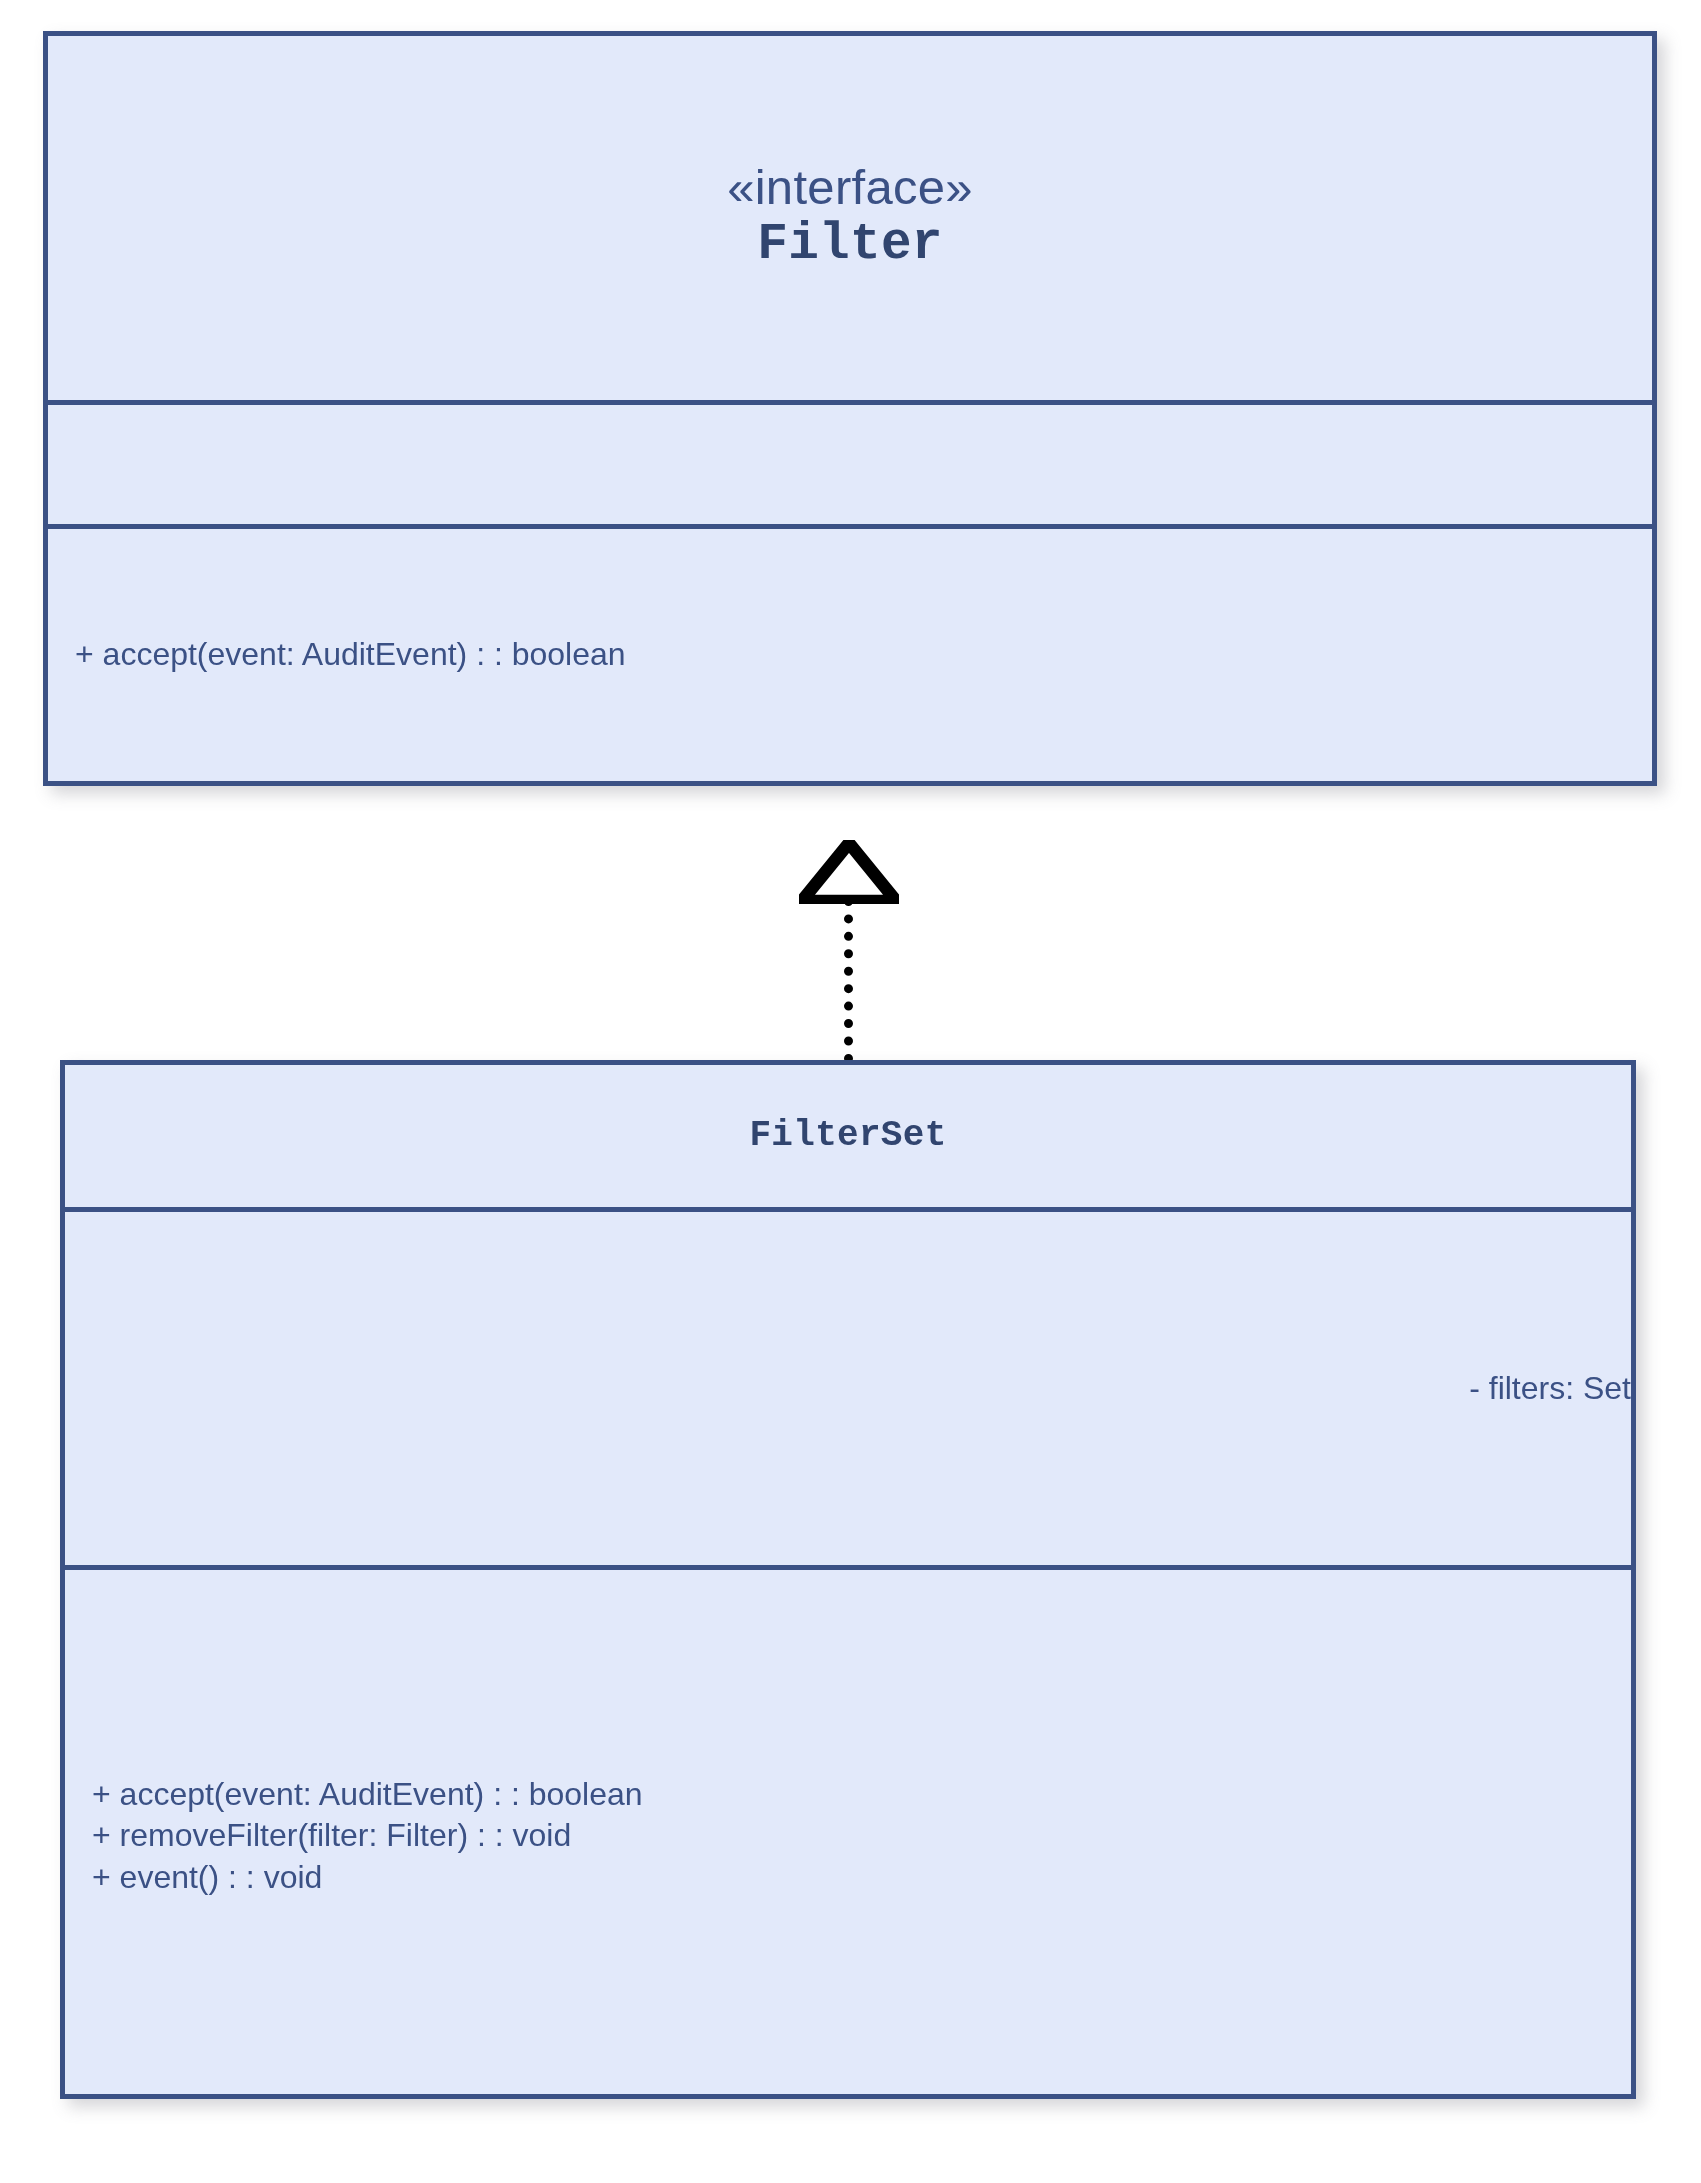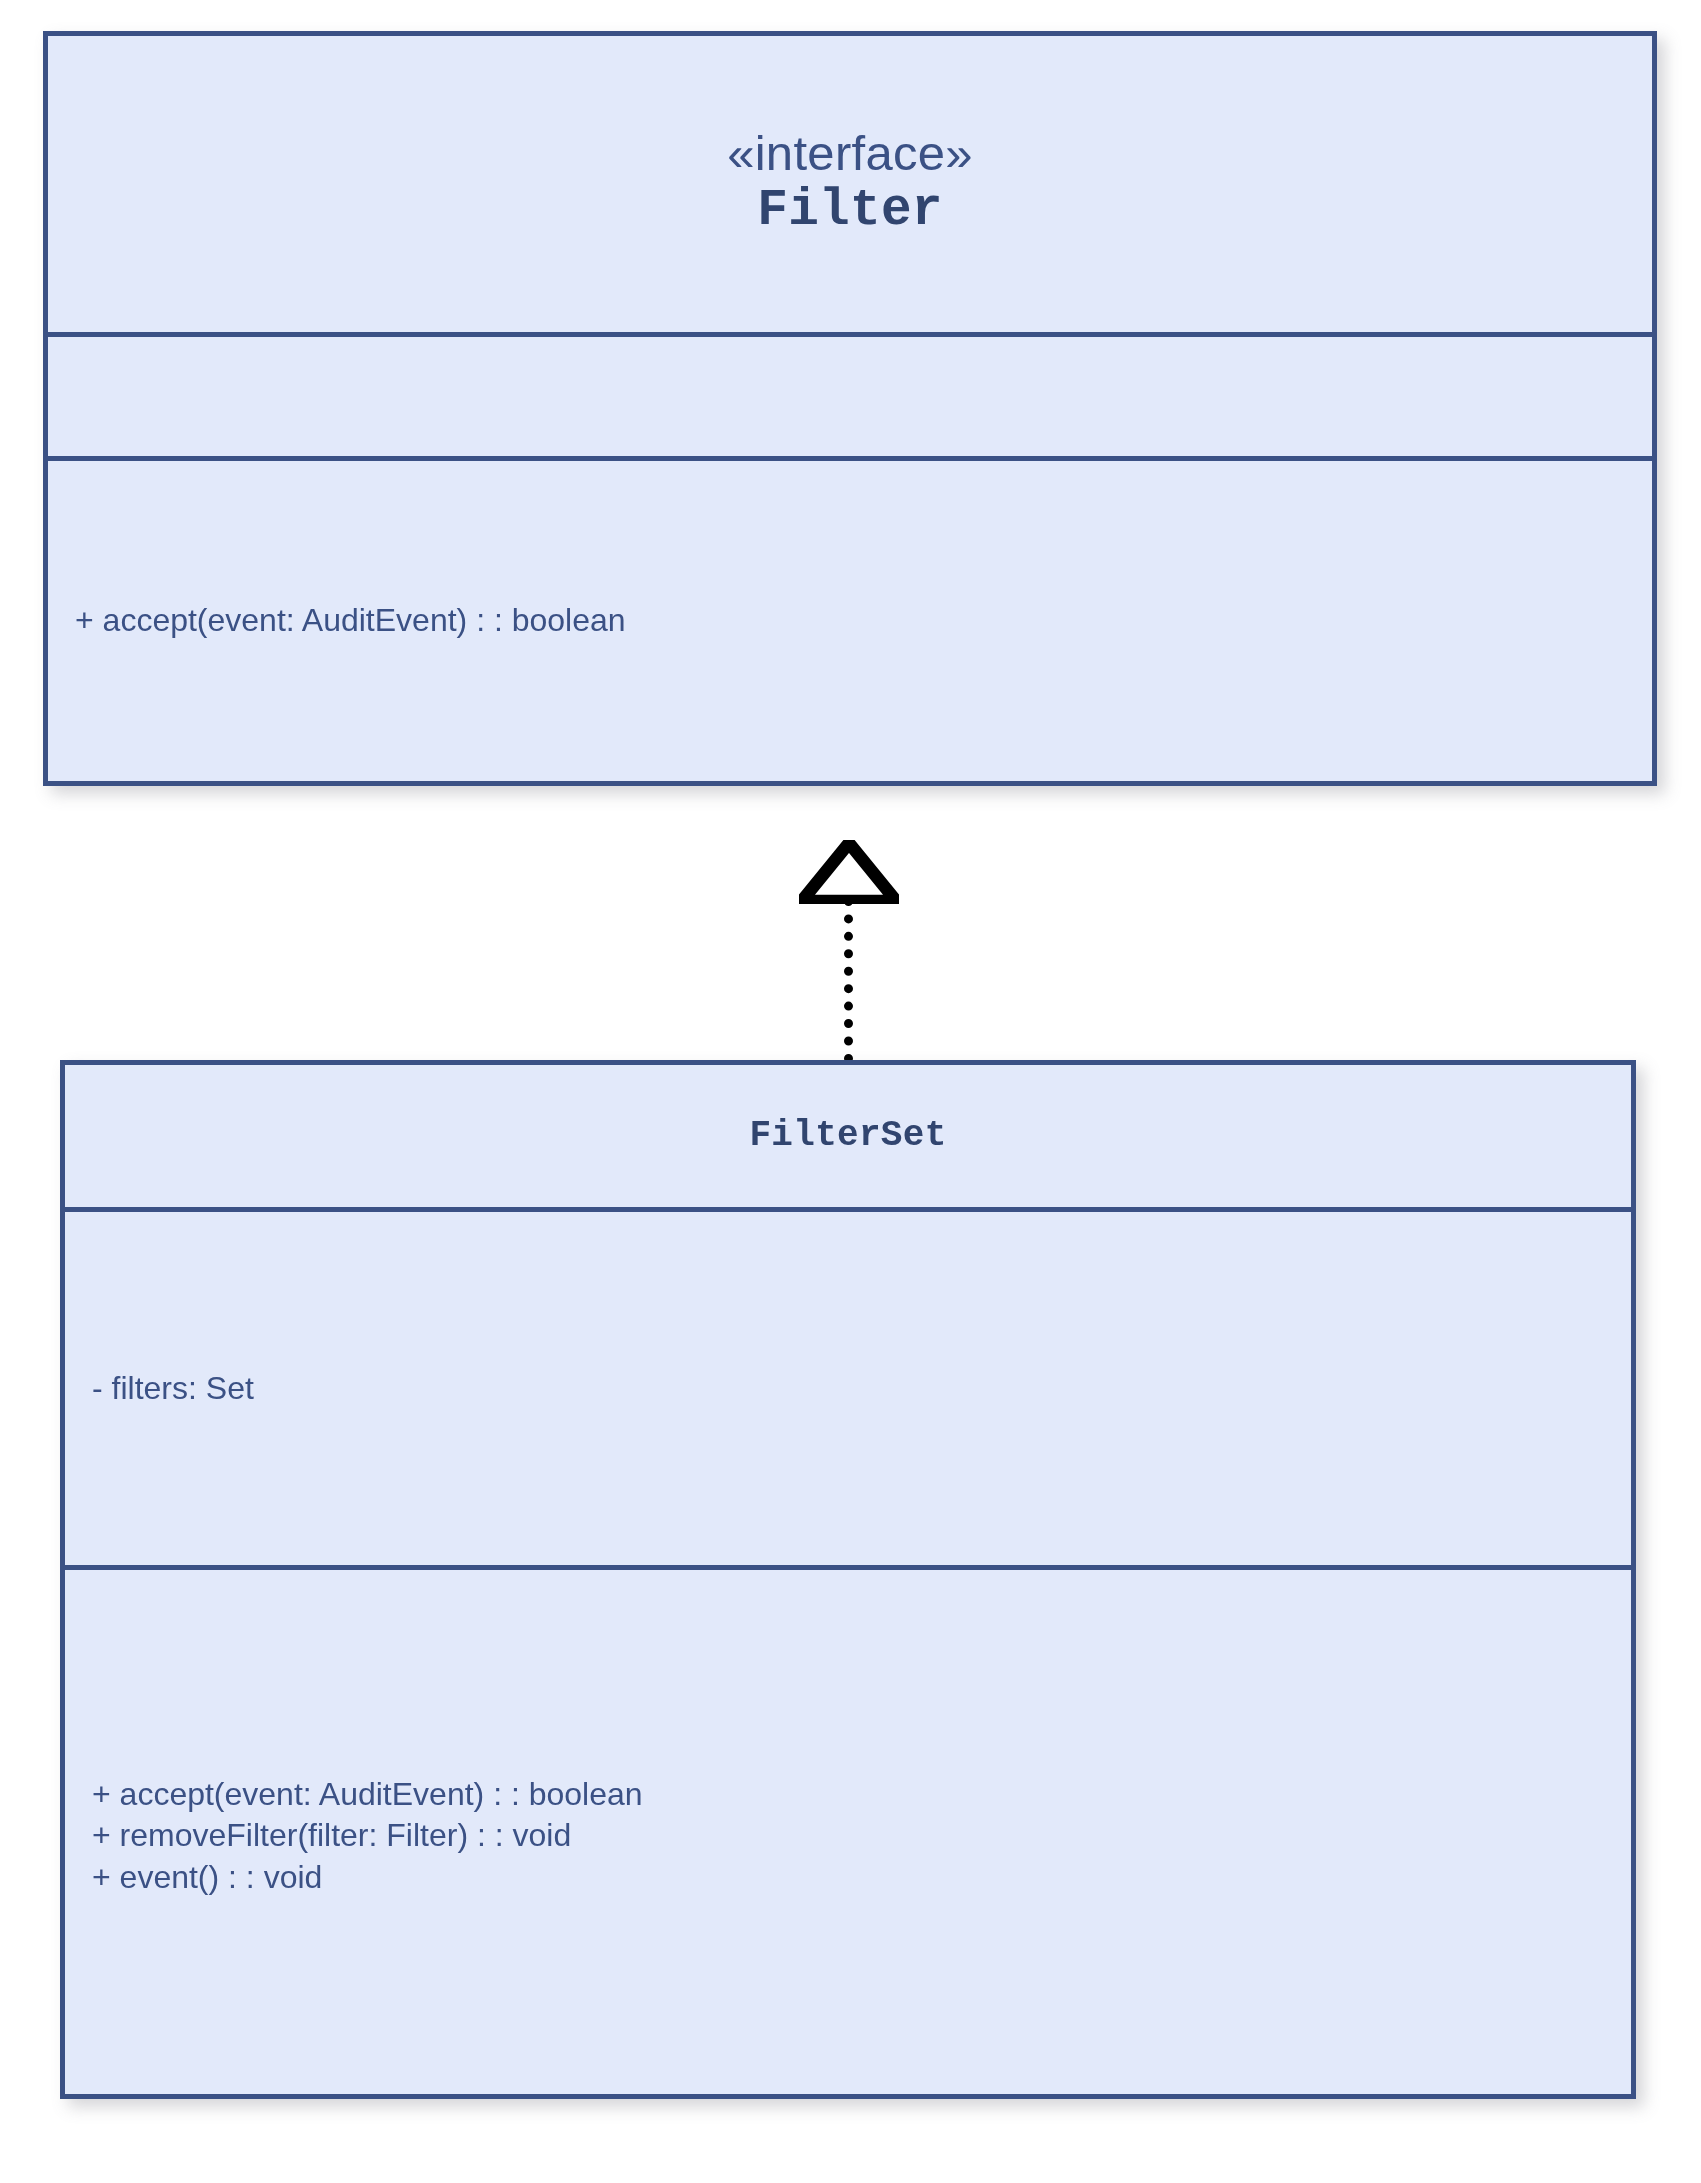--- a/index.html
+++ b/index.html
@@ -79,21 +79,22 @@
   .member {
     color: #3b5185;
     font-size: 32px;
     font-weight: 400;
     line-height: 1.30;
     white-space: pre;
     padding-left: 27px;
   }
 
   .members.attrs .member {
-    padding-left: 27px;
+    padding-left: 36px;
+    text-align: right;
   }
 
   .empty-compartment {
     width: 100%;
     height: 100%;
   }
 
   
   .connector {
     position: absolute;
@@ -108,21 +109,21 @@
     position: absolute;
   }
 </style>
 </head>
 <body>
 
 <div id="canvas">
 
   <div class="uml-class" id="box-filter" style="left:43px; top:31px; width:1614px; height:755px;">
 
-    <div class="compartment hdr" style="height:296px;">
+    <div class="compartment hdr" style="height:364px;">
       <div class="stereotype">«interface»</div>
       <div class="class-name">Filter</div>
     </div>
 
     <div class="compartment" style="height:124px;">
       <div class="empty-compartment"></div>
     </div>
 
     <div class="compartment members" style="flex:1;">
       <div class="member">+ accept(event: AuditEvent) : : boolean</div>

